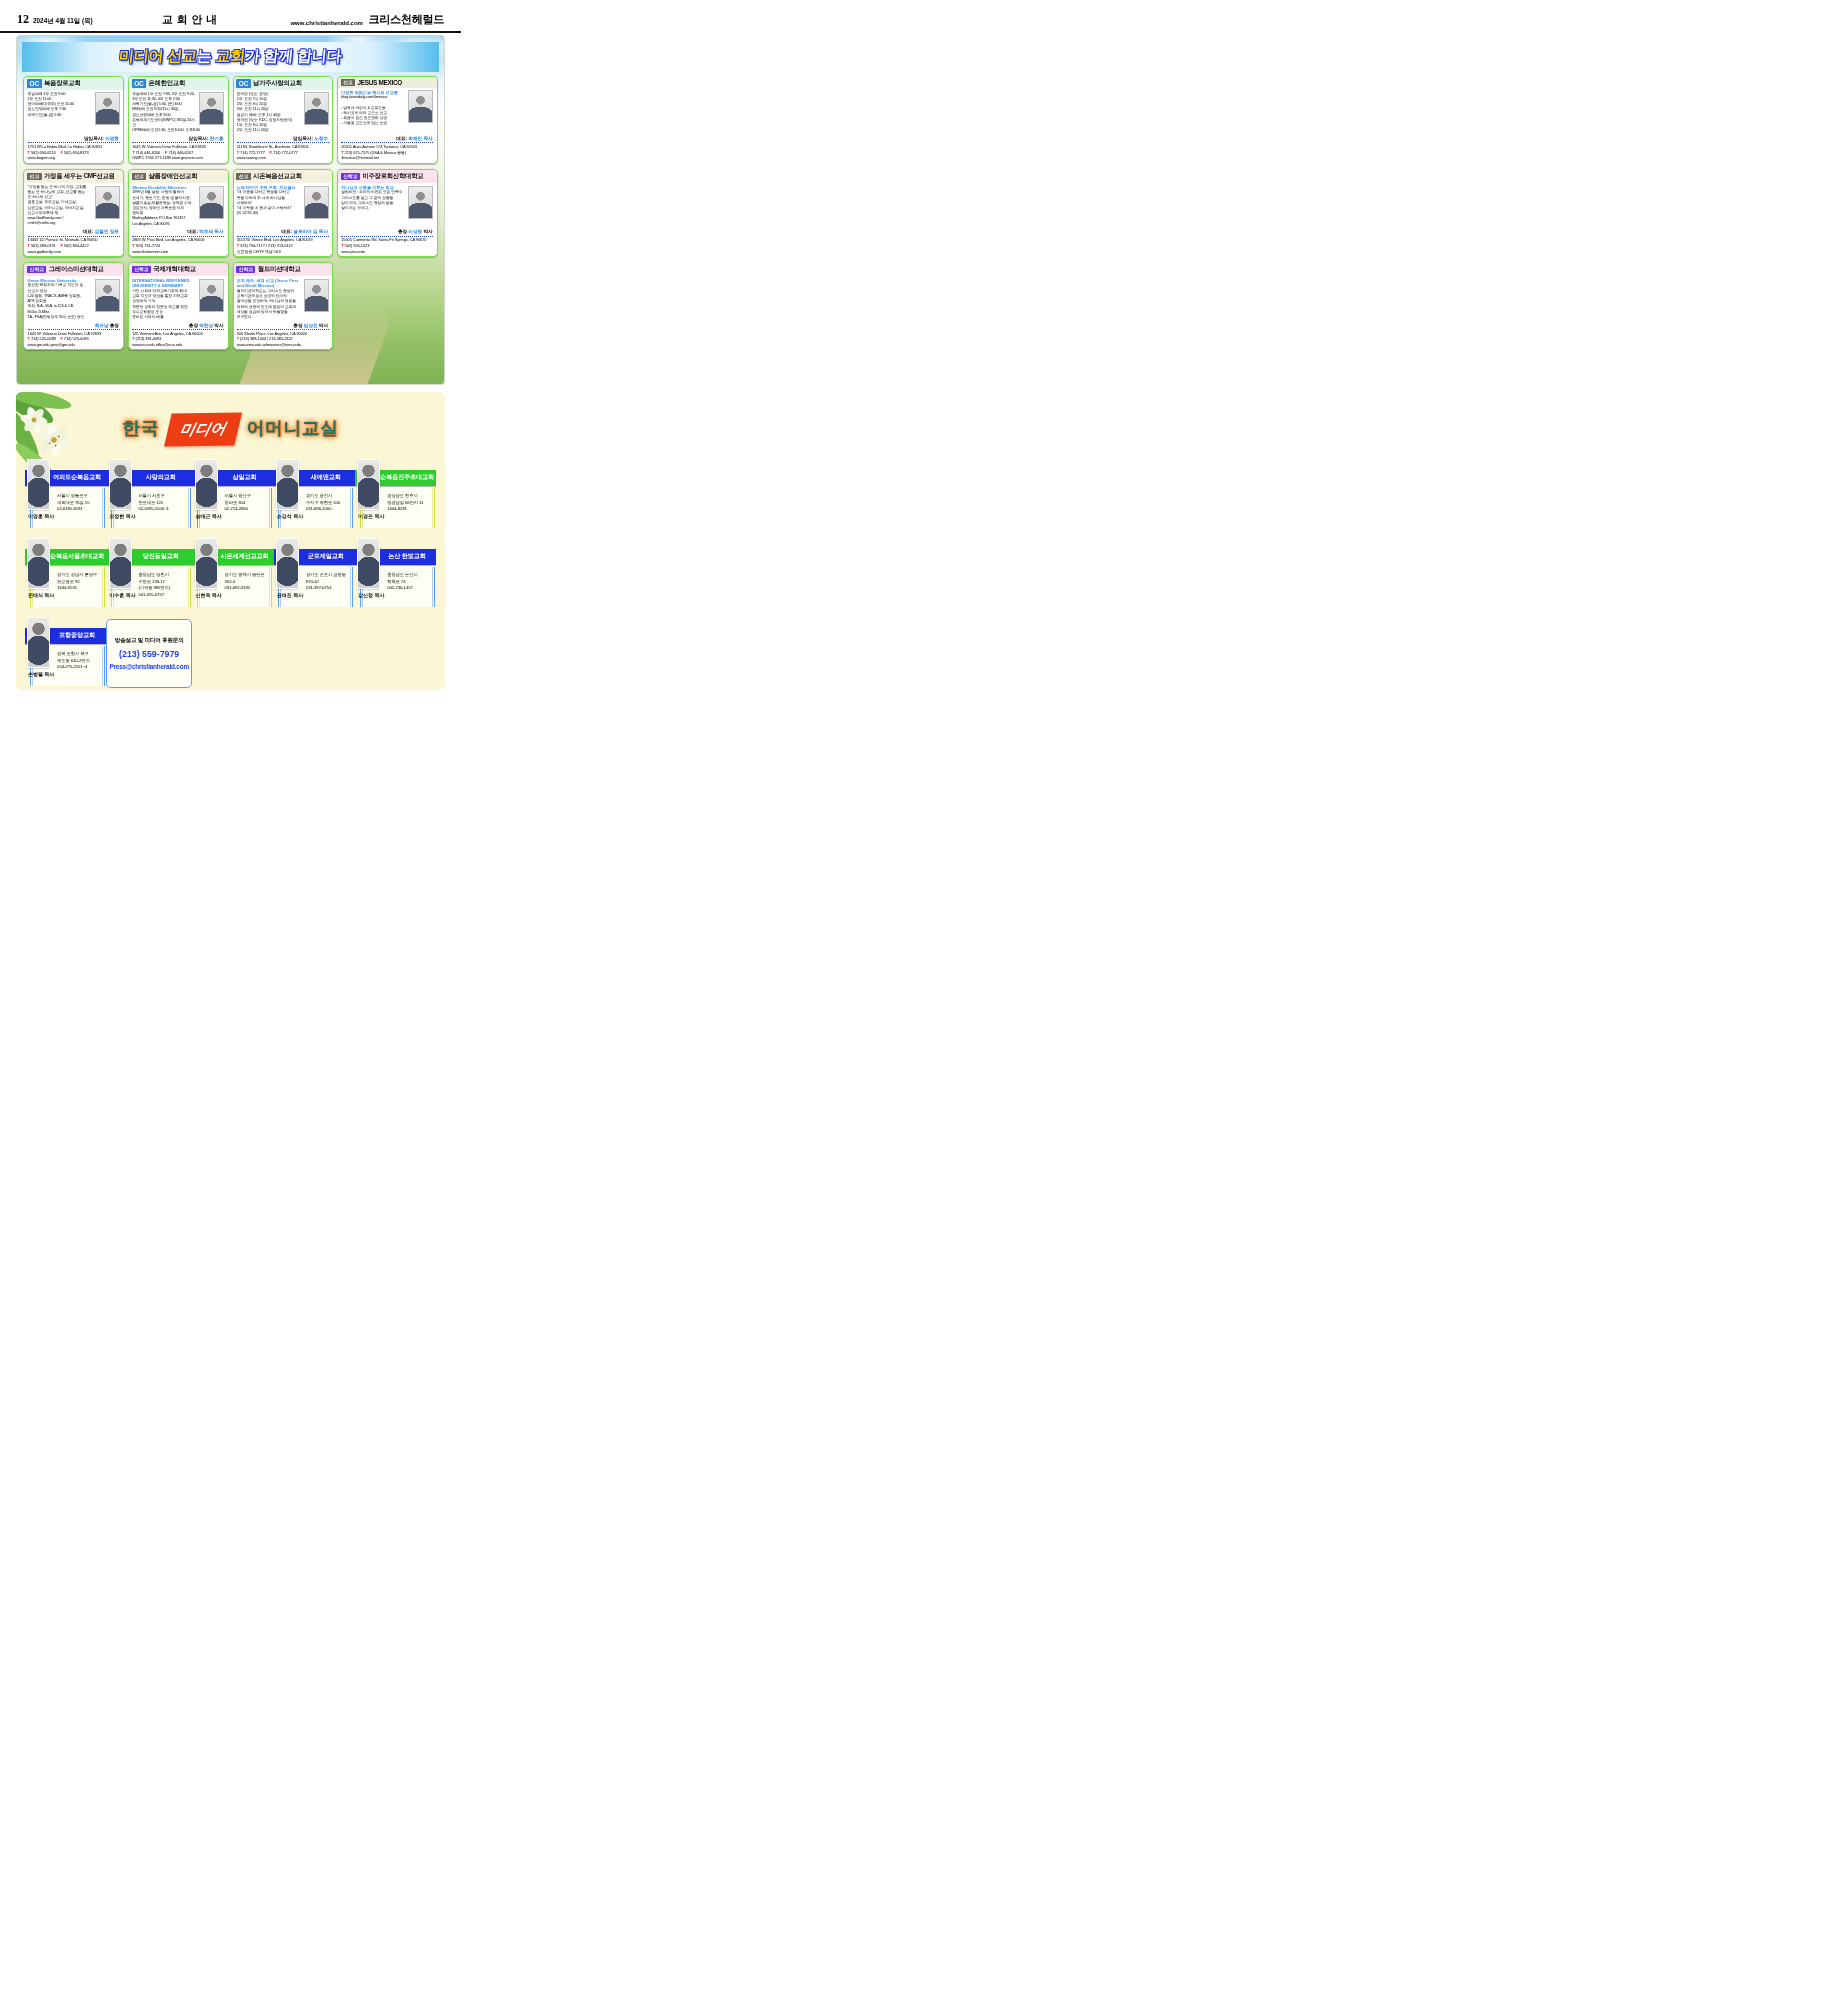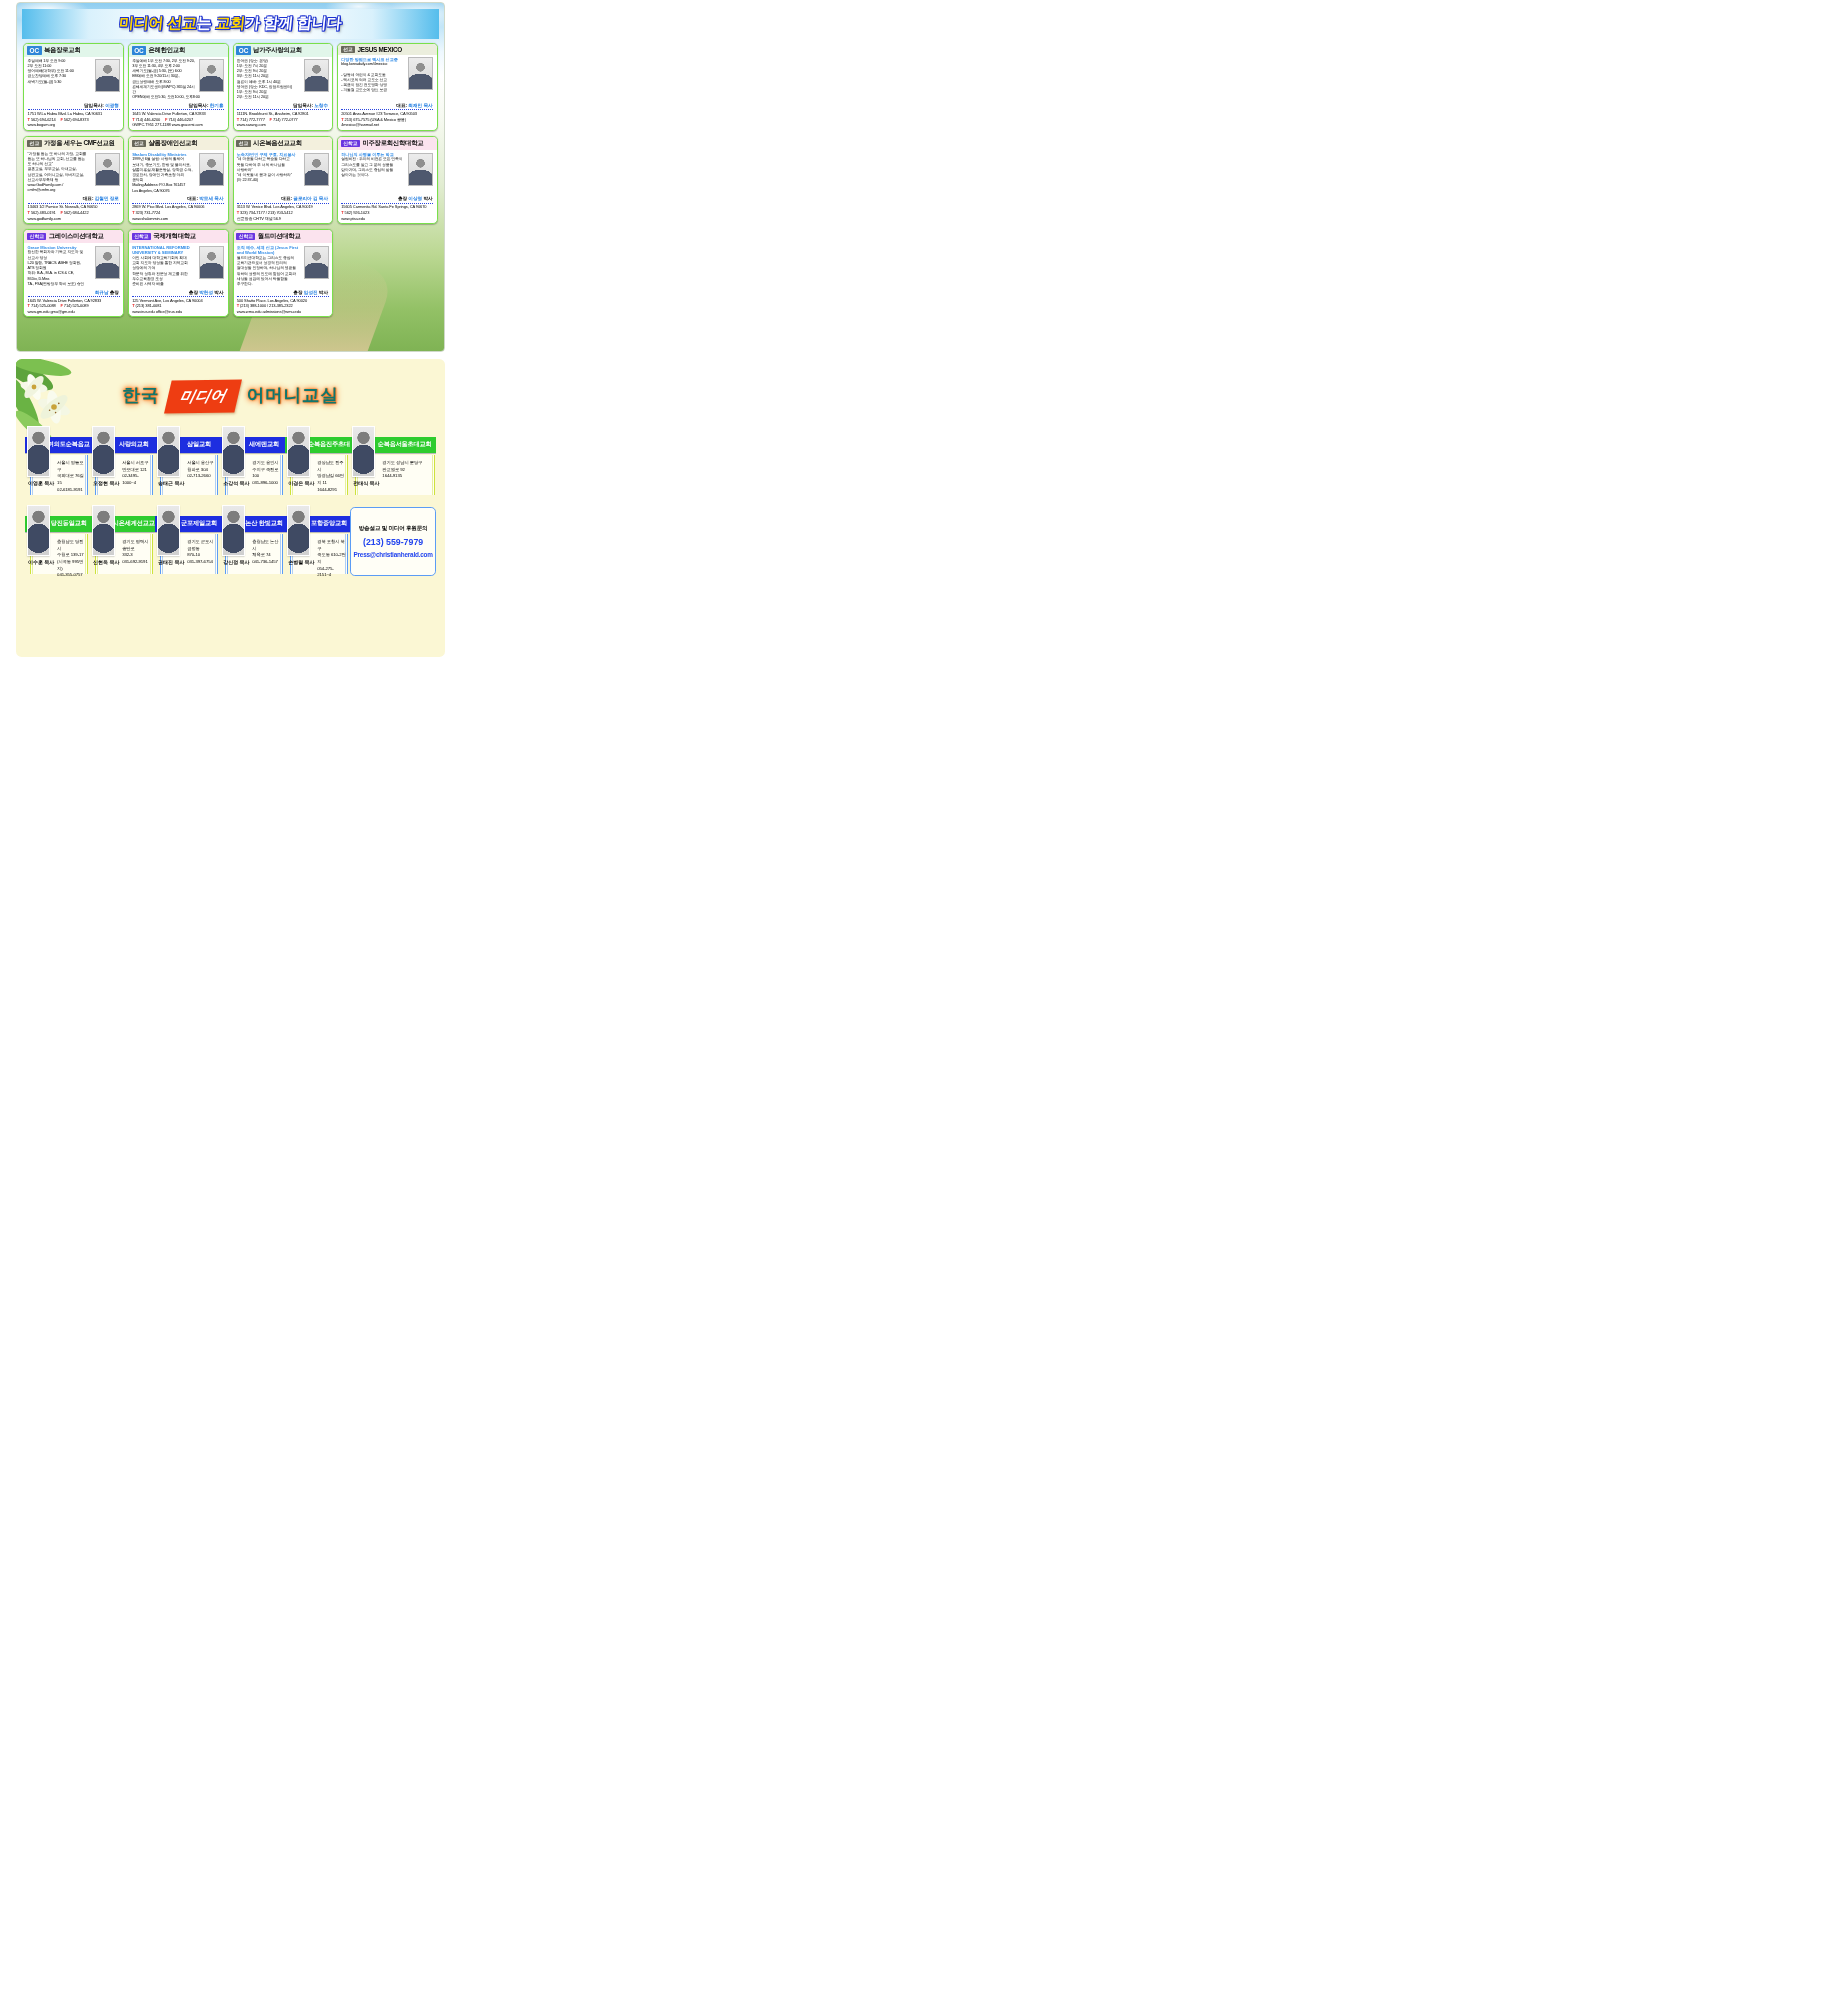--- a/index.html
+++ b/index.html
@@ -64,21 +64,21 @@
 
   
   .lower { position:relative; margin:6.4px 16px 0; height:298px; background:#fbf7d4; border-radius:5.6px; overflow:hidden; }
   .lily-art { position:absolute; left:0; top:0; z-index:1; }
   .kb-banner { position:relative; text-align:center; padding-top:21px; z-index:2; white-space:nowrap; }
   .kb-glow { font-size:17.6px; font-weight:900; color:#0f766e; letter-spacing:0.8px;
     text-shadow:0 0 2px #ff7b20,0 0 4.8px #ff7b20,0 0 7.2px #ff8c3a,0.8px 0.8px 1.2px #e06010; }
   .kb-media { display:inline-block; background:#ee3d12; color:#fff; font-size:15.2px; font-weight:bold; font-style:italic;
     padding:5.6px 12px 6.4px; margin:0 7.2px; transform:skewX(-14deg) rotate(-1deg); box-shadow:1.2px 1.6px 2.4px rgba(150,80,20,.35); }
 
-  .members-grid { position:relative; display:grid; grid-template-columns:repeat(6,1fr); gap:8px 0; padding:13.6px 8.8px 4px; z-index:2; }
+  .members-grid { position:relative; display:grid; grid-template-columns:repeat(5,1fr); gap:8px 0; padding:13.6px 8.8px 4px; z-index:2; }
   .member { position:relative; height:71px; }
   .m-photo { position:absolute; left:2.4px; top:0; width:23px; height:51px; z-index:3; border:1.2px solid #fff; box-shadow:0.4px 0.8px 1.6px rgba(0,0,0,.35); background:
       radial-gradient(circle at 50% 22%, #7d7d7d 0 15%, transparent 16%),
       radial-gradient(ellipse 62% 30% at 50% 66%, #3f4a63 0 99%, transparent 100%),
       linear-gradient(#e9e9e9,#cfcfcf); }
   .m-band { position:absolute; left:0; right:0; top:10.4px; height:17px; z-index:2; display:flex; align-items:center; border-bottom:1.6px solid #b9b9b9; }
   .band-blue { background:#1d2ee0; }
   .band-green { background:#2ecc2e; }
   .m-church { width:100%; text-align:center; padding-left:23px; color:#fff; font-weight:900; font-size:6.2px; letter-spacing:-0.2px; white-space:nowrap; }
   .m-card { position:absolute; left:4.8px; right:1.6px; top:29px; bottom:2.4px; background:#fffef4; z-index:1; }
@@ -91,20 +91,31 @@
     display:flex; flex-direction:column; align-items:center; justify-content:center; gap:4px; text-align:center; padding:2.4px; }
   .cb-title { font-size:5.6px; font-weight:bold; color:#000; letter-spacing:-0.2px; }
   .cb-phone { font-size:8.8px; font-weight:900; color:#2244ee; }
   .cb-email { font-size:6.4px; font-weight:900; color:#2244ee; letter-spacing:-0.2px; }
 </style>
 </head>
 <body>
 
 <div class="page">
 
+  <div class="np-header">
+    <div class="np-left">
+      <span class="np-pageno">12</span>
+      <span class="np-date">2024년 4월 11일 (목)</span>
+    </div>
+    <div class="np-section">교회안내</div>
+    <div class="np-right">
+      <span class="np-url">www.christianherald.com</span>
+      <span class="np-masthead">크리스천헤럴드</span>
+    </div>
+  </div>
 
   <div class="upper">
     <div class="hero-band">
       <div class="hero-text">
         <span class="hero-yellow">미디어 선교</span><span class="hero-white">는 </span><span class="hero-yellow">교회</span><span class="hero-white">가 함께 합니다</span>
       </div>
     </div>
 
     <div class="ads-grid">
 

